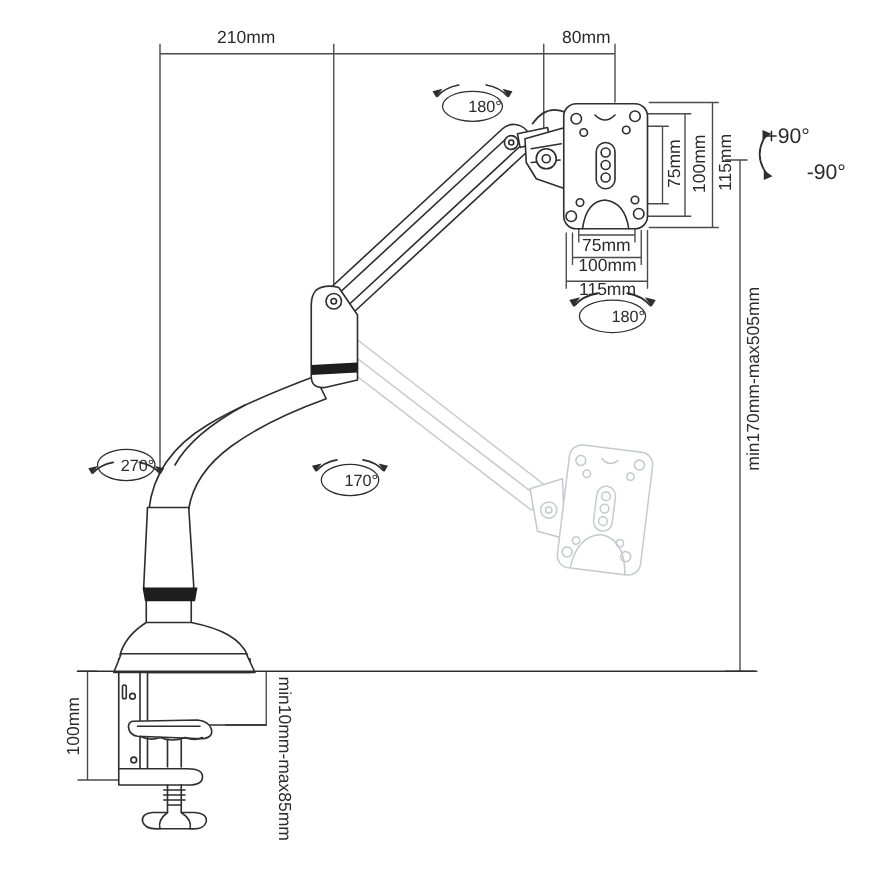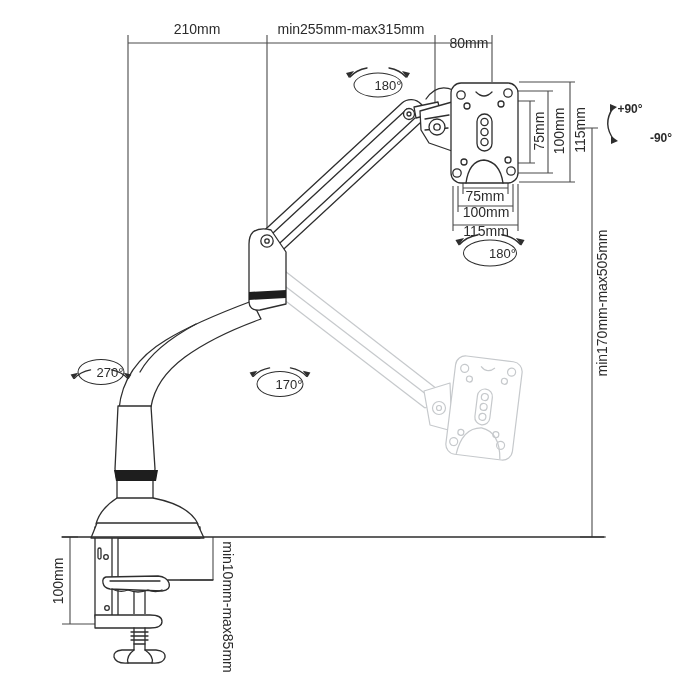--- a/index.html
+++ b/index.html
@@ -22,21 +22,21 @@
     white-space:nowrap;transform:translate(-50%,-50%);line-height:1;
   }
   .rm90{transform:translate(-50%,-50%) rotate(-90deg);}
   .r90{transform:translate(-50%,-50%) rotate(90deg);}
   .rot-label{
     position:absolute;display:flex;align-items:center;justify-content:flex-end;
     border:1.3px solid var(--line,#3a3a3a);border-radius:50%;
     font-size:13px;color:var(--text,#2b2b2b);
     transform:translate(-50%,-50%);line-height:1;
   }
-  .tilt-label{position:absolute;font-size:12px;color:var(--text,#2b2b2b);white-space:nowrap;transform:translate(-50%,-50%);font-weight:bold;}
+  .tilt-label{position:absolute;font-size:17px;color:var(--text,#2b2b2b);white-space:nowrap;transform:translate(-50%,-50%);}
 </style>
 </head>
 <body>
 
 <div class="canvas">
 
   <svg width="700" height="700" viewBox="0 0 700 700">
     <defs>
       <g id="rot-arrows">
         <path d="M-11,-17 Q-22,-15 -28,-8" style="stroke:var(--line,#2e2e2e);fill:none;stroke-width:1.4;stroke-linecap:round;"></path>
@@ -179,22 +179,21 @@
     </g>
 
     <g>
       <path d="M613,108 Q602,124 614,140" style="stroke:var(--line,#2e2e2e);fill:none;stroke-width:1.4;stroke-linecap:round;"></path>
       <polygon points="610,104 617,107 610,112" class="arrowfill"></polygon>
       <polygon points="611,144 618,141 611,136" class="arrowfill"></polygon>
     </g>
   </svg>
 
   <div class="dim-label" style="left:197px;top:29px;">210mm</div>
-  <div class="dim-label" style="left:351px;top:29px;">min255mm-max315mm</div>
-  <div class="dim-label" style="left:463px;top:43px;padding-left:12px;">80mm</div>
+  <div class="dim-label" style="left:463px;top:29px;padding-left:12px;">80mm</div>
 
   <div class="dim-label rm90" style="left:539px;top:131px;">75mm</div>
   <div class="dim-label rm90" style="left:559px;top:131px;">100mm</div>
   <div class="dim-label rm90" style="left:580px;top:130px;">115mm</div>
 
   <div class="dim-label" style="left:485px;top:196px;">75mm</div>
   <div class="dim-label" style="left:486px;top:212px;">100mm</div>
   <div class="dim-label" style="left:486px;top:231px;">115mm</div>
 
   <div class="dim-label rm90" style="left:602px;top:303px;">min170mm-max505mm</div>

